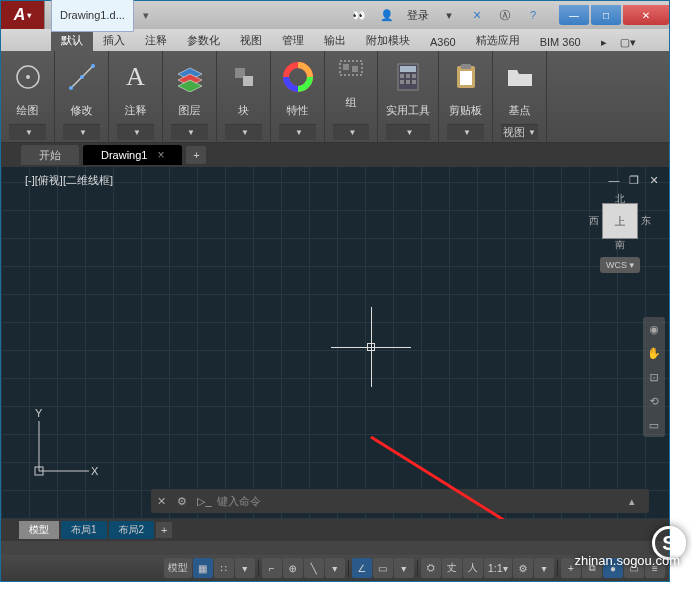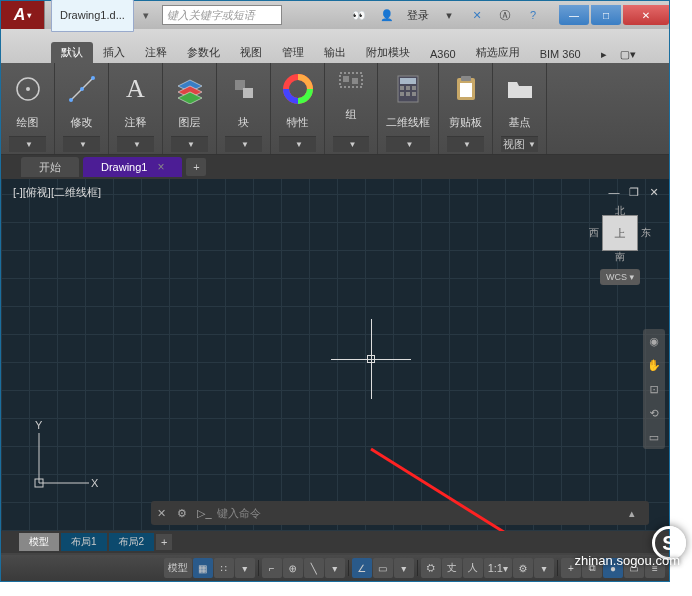--- a/index.html
+++ b/index.html
@@ -12,37 +12,37 @@
 .qat-icon{width:16px;height:16px;margin-left:4px;display:flex;align-items:center;justify-content:center;color:#555}
 .search-box{margin-left:8px;height:20px;width:120px;background:#fff;border:1px solid #888;padding:0 4px;color:#999;font-style:italic;display:flex;align-items:center}
 .tb-right{position:absolute;right:0;top:0;display:flex;align-items:center;height:28px}
 .tb-icon{width:26px;height:22px;display:flex;align-items:center;justify-content:center;color:#444;margin:0 1px}
 .login{color:#333;margin:0 6px}
 .win-btns{display:flex;margin-left:10px}
 .win-btn{width:30px;height:20px;display:flex;align-items:center;justify-content:center;font-size:10px;color:#fff;border-radius:0 0 3px 3px;margin-left:2px}
 .win-min{background:linear-gradient(#6a9ed4,#3a7ec4)}
 .win-max{background:linear-gradient(#6a9ed4,#3a7ec4)}
 .win-close{background:linear-gradient(#e46a6a,#c43a3a);width:46px}
-.ribbon-tabs{height:34px;background:linear-gradient(#d8d8d8,#c8c8c8);display:flex;align-items:flex-end;padding-left:50px}
+.ribbon-tabs{height:22px;background:linear-gradient(#d8d8d8,#c8c8c8);display:flex;align-items:flex-end;padding-left:50px}
 .rtab{padding:3px 10px;color:#333;cursor:pointer}
 .rtab.active{background:#5a5a5a;color:#fff;border-radius:3px 3px 0 0}
 .rtab-icon{width:22px;height:18px;display:flex;align-items:center;justify-content:center;color:#333;margin-left:2px}
 .ribbon{height:92px;background:linear-gradient(#5a5a5a,#4a4a4a);display:flex;border-bottom:1px solid #333}
 .panel{border-right:1px solid #3a3a3a;display:flex;flex-direction:column;align-items:center;justify-content:space-between;padding:4px 8px 2px;min-width:54px}
 .panel-icon{width:36px;height:36px;display:flex;align-items:center;justify-content:center;margin-top:4px}
 .panel-label{color:#ddd;font-size:11px;margin-top:4px}
 .panel-footer{height:16px;width:100%;background:#424242;color:#ccc;display:flex;align-items:center;justify-content:center;font-size:10px;border-top:1px solid #383838;margin-top:2px}
 .panel-footer .arrow{font-size:8px;margin-left:3px}
 .doc-tabs{height:24px;background:#383838;display:flex;align-items:center;padding-left:20px;gap:4px}
 .dtab{height:20px;padding:0 18px;background:#4a4a4a;color:#ccc;display:flex;align-items:center;border-radius:3px 3px 0 0;position:relative}
-.dtab.active{background:#4c1d95;color:#fff}
+.dtab.active{background:#000000;color:#fff}
 .dtab-close{margin-left:10px;color:#888;font-size:12px}
 .dtab-add{width:20px;height:18px;background:#4a4a4a;color:#ccc;display:flex;align-items:center;justify-content:center;border-radius:2px}
 .viewport{position:relative;height:352px;background:#1a2832;overflow:hidden}
-.vp-label{position:absolute;top:6px;left:12px;color:#ddd;font-size:11px}
+.vp-label{position:absolute;top:6px;left:24px;color:#ddd;font-size:11px}
 .vp-ctrls{position:absolute;top:6px;right:8px;display:flex;gap:6px;color:#ccc}
 .vp-ctrl{width:14px;height:14px;display:flex;align-items:center;justify-content:center;cursor:pointer}
 .grid{position:absolute;inset:0;background-image:repeating-linear-gradient(0deg,#283843 0,#283843 1px,transparent 1px,transparent 28px),repeating-linear-gradient(90deg,#283843 0,#283843 1px,transparent 1px,transparent 28px),repeating-linear-gradient(0deg,#364753 0,#364753 1px,transparent 1px,transparent 140px),repeating-linear-gradient(90deg,#364753 0,#364753 1px,transparent 1px,transparent 140px)}
 .cursor{position:absolute;left:370px;top:180px;pointer-events:none}
 .cursor .h{position:absolute;width:80px;height:1px;background:#ddd;left:-40px;top:0}
 .cursor .v{position:absolute;width:1px;height:80px;background:#ddd;left:0;top:-40px}
 .cursor .box{position:absolute;width:8px;height:8px;border:1px solid #ddd;left:-4px;top:-4px}
 .ucs{position:absolute;left:20px;bottom:30px;pointer-events:none}
 .ucs-line{stroke:#ccc;stroke-width:1}
 .ucs-lbl{fill:#ccc;font-size:11px}
@@ -75,21 +75,20 @@
 </style>
 </head>
 <body>
 
 <div class="app">
 
   <div class="titlebar">
     <div class="app-logo">A</div>
     <div class="doc-tab">Drawing1.d...</div>
     <div class="qat-icon">▾</div>
-    <div class="search-box">键入关键字或短语</div>
     <div class="tb-right">
       <div class="tb-icon">👀</div>
       <div class="tb-icon">👤</div>
       <span class="login">登录</span>
       <div class="tb-icon">▾</div>
       <div class="tb-icon" style="color:#3a7ec4">✕</div>
       <div class="tb-icon">Ⓐ</div>
       <div class="tb-icon" style="color:#3a7ec4">?</div>
       <div class="win-btns">
         <div class="win-btn win-min">—</div>
@@ -207,21 +206,21 @@
             <rect x="3" y="2" width="20" height="26" fill="#4a4a5a" stroke="#888"></rect>
             <rect x="5" y="4" width="16" height="6" fill="#a8b8c8"></rect>
             <rect x="5" y="12" width="4" height="4" fill="#888"></rect>
             <rect x="11" y="12" width="4" height="4" fill="#888"></rect>
             <rect x="17" y="12" width="4" height="4" fill="#888"></rect>
             <rect x="5" y="18" width="4" height="4" fill="#888"></rect>
             <rect x="11" y="18" width="4" height="4" fill="#888"></rect>
             <rect x="17" y="18" width="4" height="4" fill="#888"></rect>
           </svg>
         </div>
-      <div class="panel-label">二维线框</div>
+      <div class="panel-label">实用工具</div>
       <div class="panel-footer">
           <span class="arrow">▼</span>
         </div>
     </div>
     <div class="panel">
       <div class="panel-icon">
           <svg width="26" height="30">
             <rect x="4" y="4" width="18" height="22" fill="#c8a868" rx="2"></rect>
             <rect x="8" y="2" width="10" height="5" fill="#888" rx="1"></rect>
             <rect x="7" y="9" width="12" height="14" fill="#fff"></rect>

